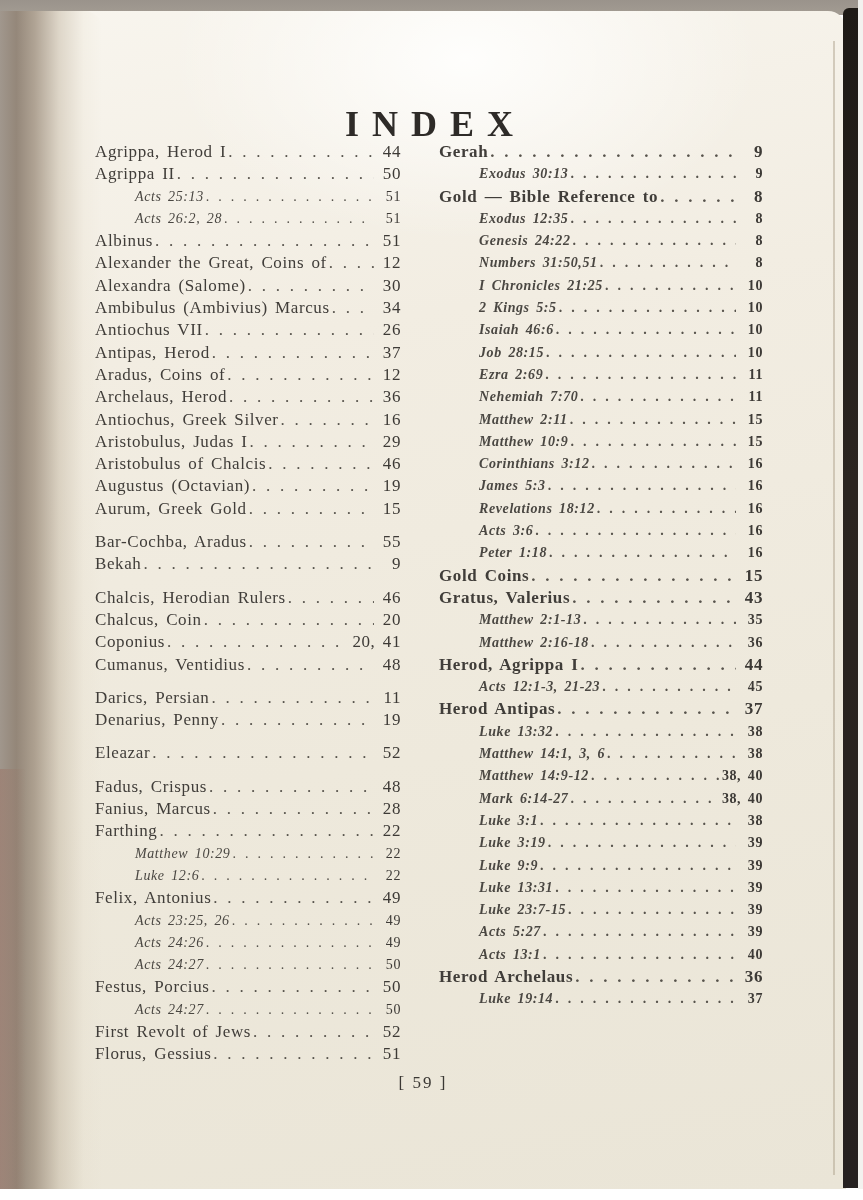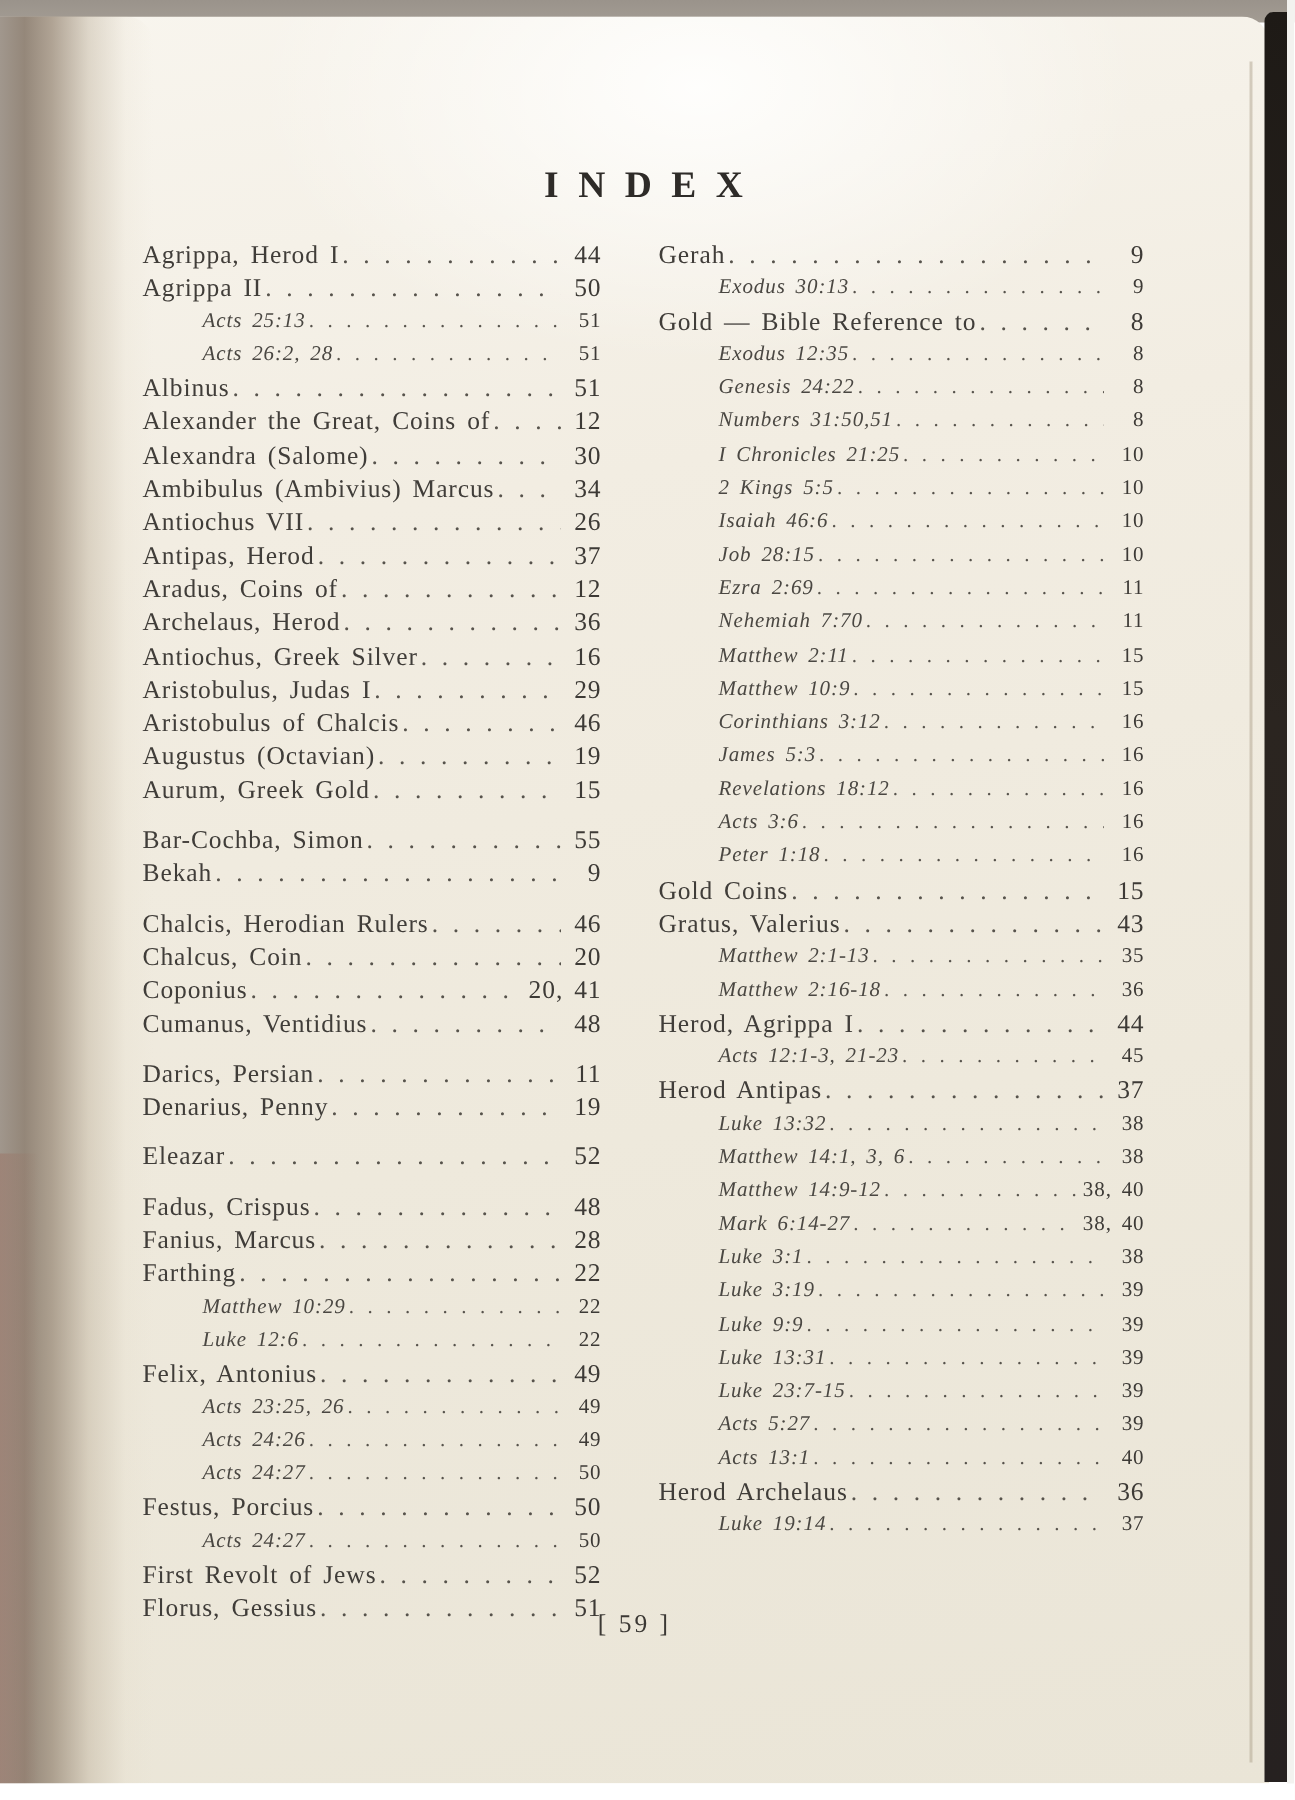--- a/index.html
+++ b/index.html
@@ -87,33 +87,32 @@
   .content {
     position: absolute;
     left: 95px; top: 12px;
     width: 668px;
   }
   .title {
     margin: 84px 0 0 0;
     height: 34px;
     line-height: 34px;
     text-align: center;
-    font-size: 25px;
+    font-size: 36px;
     font-weight: bold;
     letter-spacing: 13px;
     text-indent: 13px; 
     color: #2e2b28;
   }
   .columns {
     display: flex;
-    margin-top: 18px;
   }
   .col { flex: 0 0 auto; }
   .col-left  { width: 306px; margin-right: 38px; }
-  .col-right { width: 324px; }
+  .col-right { width: 324px; font-weight: bold; }
 
   .row {
     display: flex;
     align-items: baseline;
     height: 22.3px;
     line-height: 22.3px;
     font-size: 17px;
     letter-spacing: 0.6px;
     word-spacing: 2.5px;
     color: #403d39;
@@ -250,21 +249,21 @@
               <span class="label">Augustus (Octavian)</span>
               <span class="leader"></span>
               <span class="pagenum">19</span>
             </div>
             <div class="row">
               <span class="label">Aurum, Greek Gold</span>
               <span class="leader"></span>
               <span class="pagenum">15</span>
             </div>
             <div class="row gap">
-              <span class="label">Bar-Cochba, Simon</span>
+              <span class="label">Bar-Cochba, Aradus</span>
               <span class="leader"></span>
               <span class="pagenum">55</span>
             </div>
             <div class="row">
               <span class="label">Bekah</span>
               <span class="leader"></span>
               <span class="pagenum">9</span>
             </div>
             <div class="row gap">
               <span class="label">Chalcis, Herodian Rulers</span>

